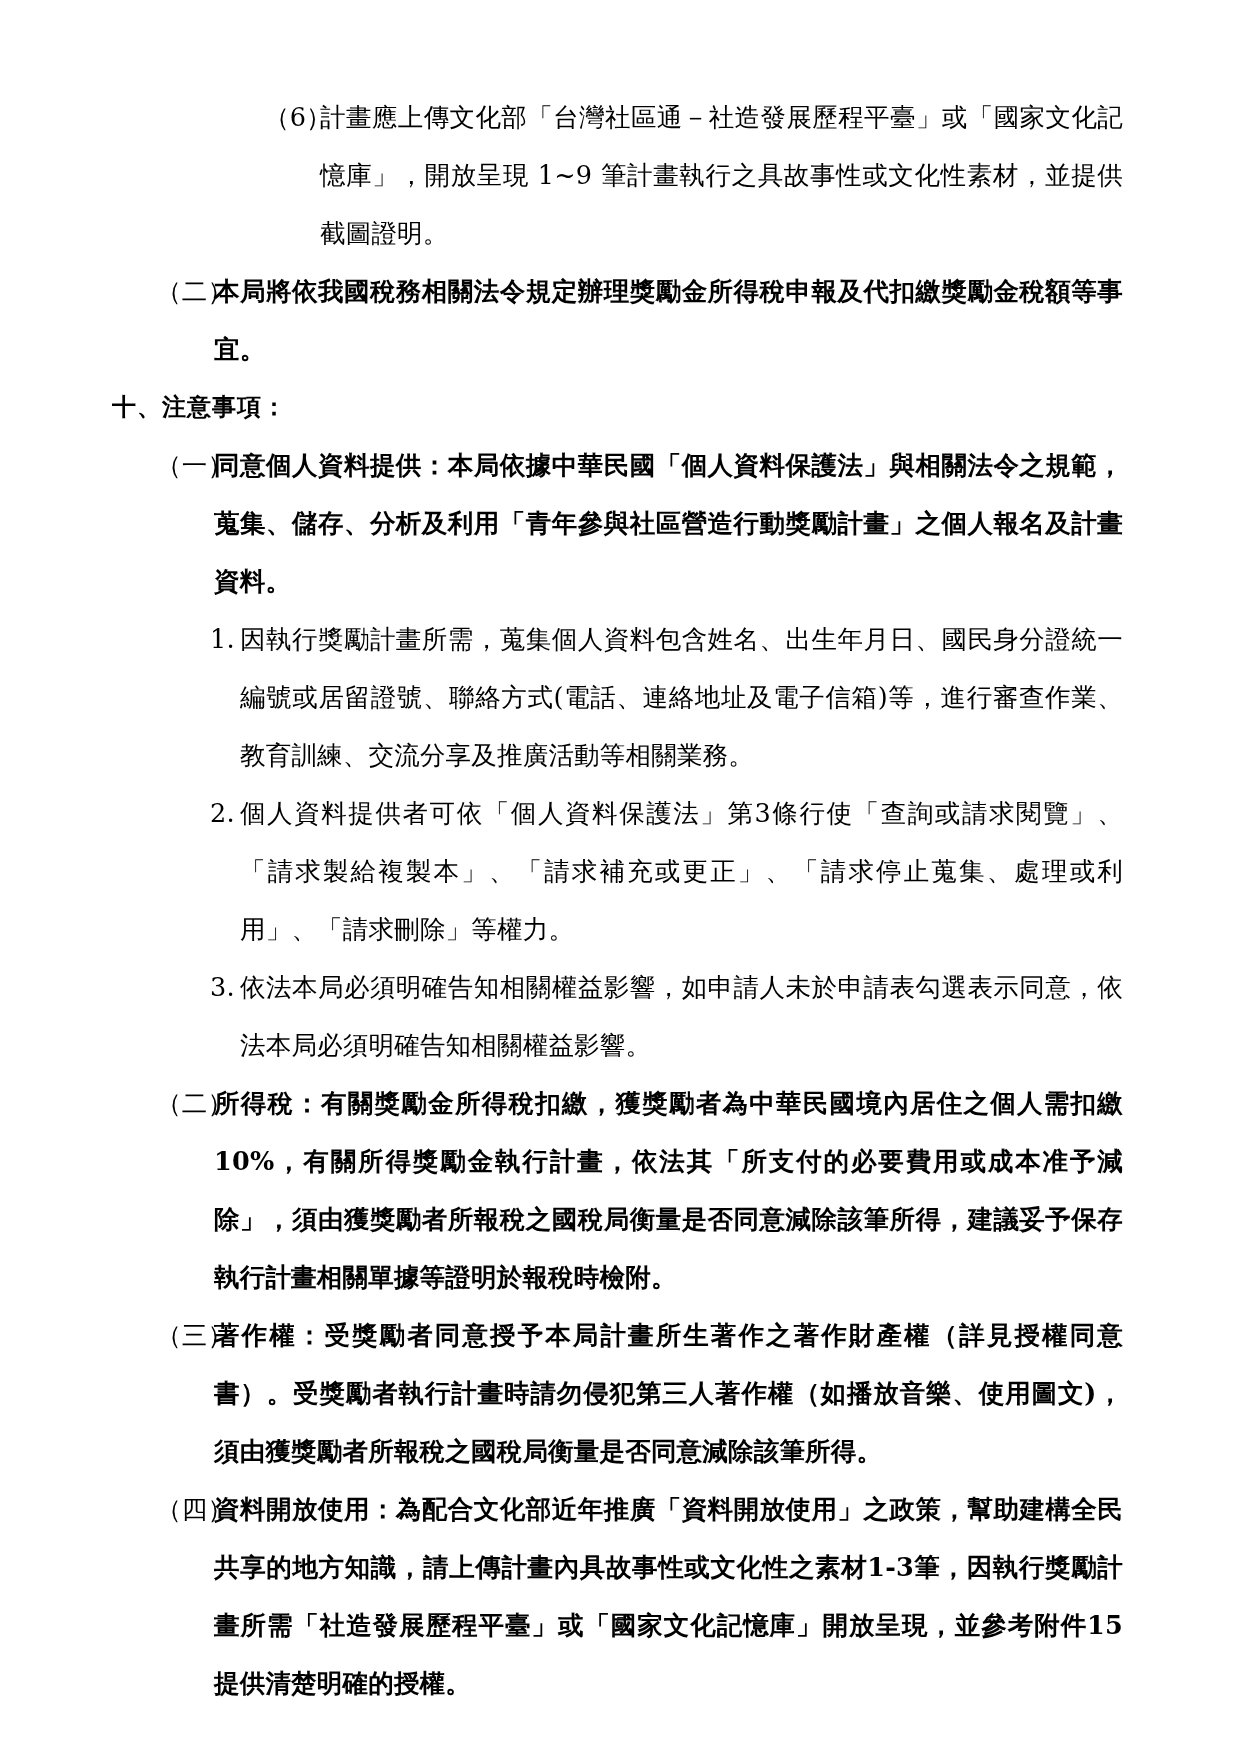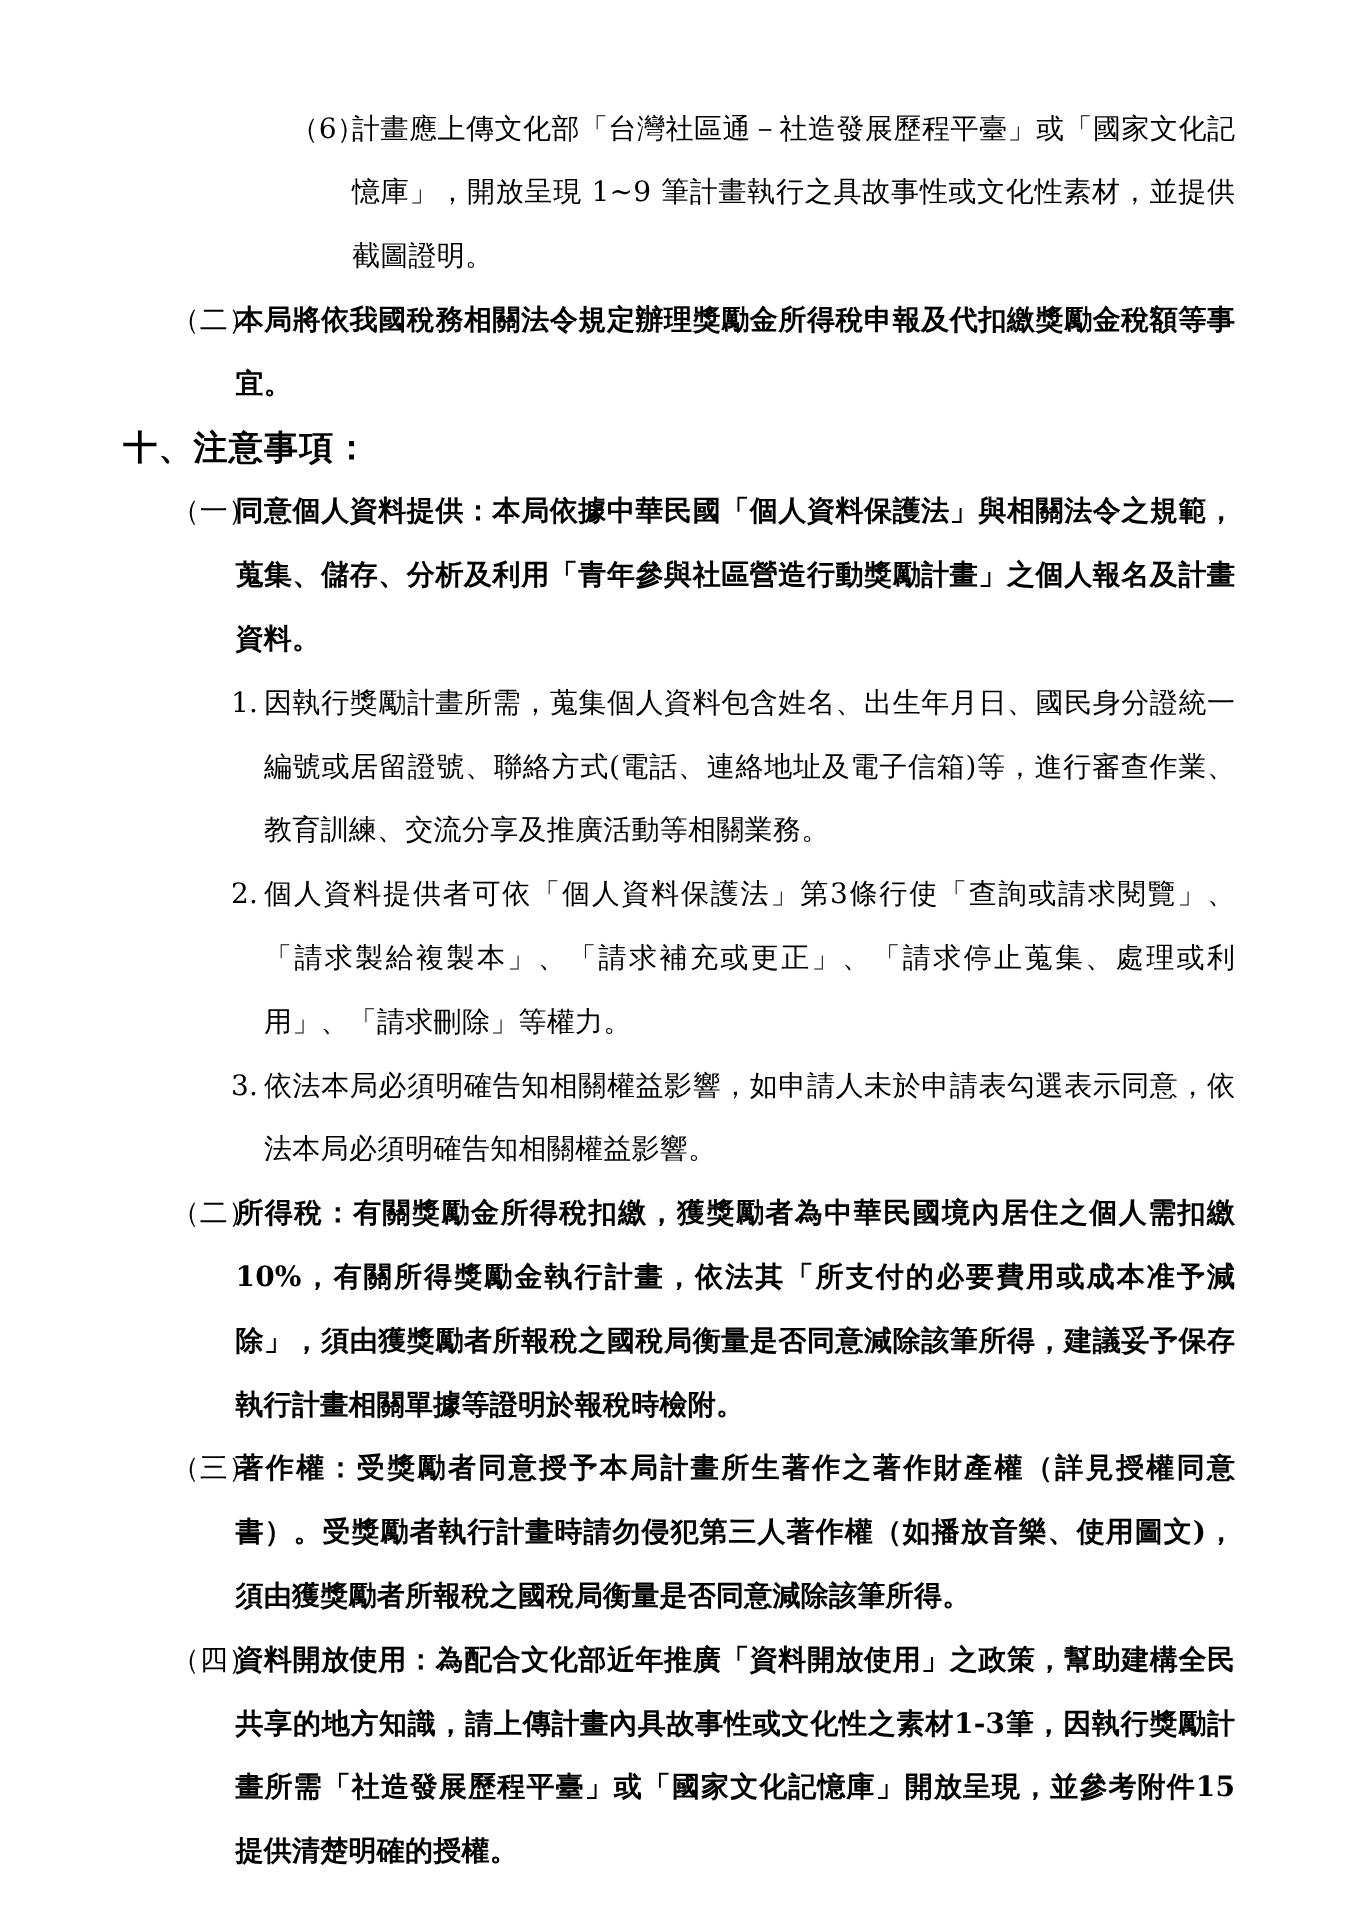--- a/index.html
+++ b/index.html
@@ -72,21 +72,21 @@
   .lvl-num {
     padding-left: 98px;
   }
   .lvl-num .marker { left: 98px; }
   .lvl-num .txt { padding-left: 30px; }
 
   
   .heading {
     margin: 0;
     padding-left: 0;
-    font-size: 31px;
+    font-size: 24px;
     line-height: 58px;
     font-weight: 700;
     letter-spacing: 1px;
     font-family: "DejaVu Serif", "Liberation Serif", serif;
   }
 
   .pagenum {
     position: absolute;
     left: 0;
     right: 0;

